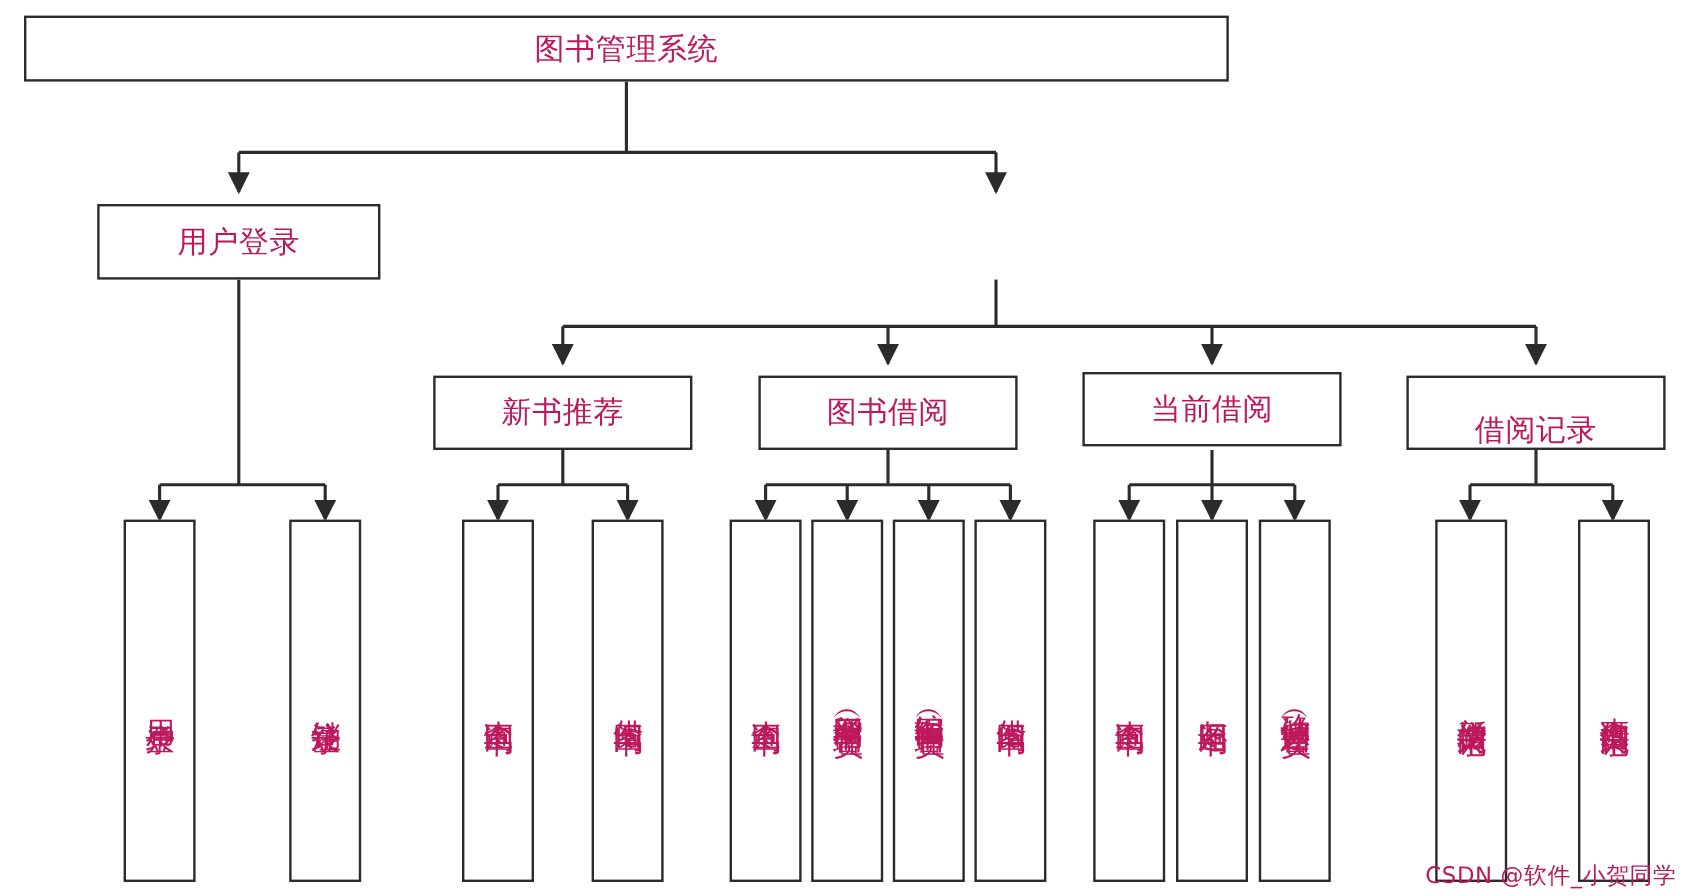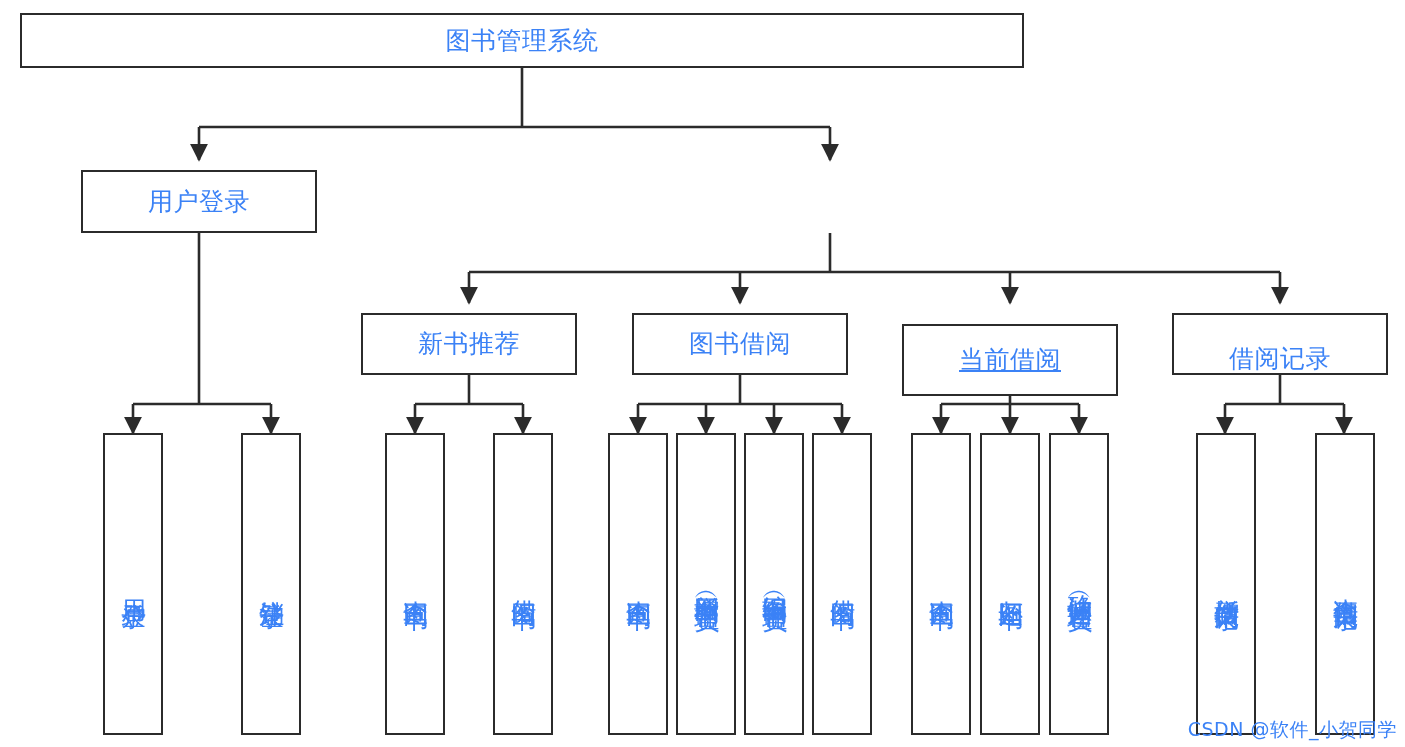--- a/index.html
+++ b/index.html
@@ -26,21 +26,21 @@
     pointer-events: none;
   }
   .node {
     position: absolute;
     box-sizing: border-box;
     background: #ffffff;
     border: 2.5px solid #2b2b2b;
     display: flex;
     align-items: center;
     justify-content: center;
-    color: #3b82f6;
+    color: #be185d;
   }
   .node-label {
     display: block;
     text-align: center;
     line-height: 1.18;
     white-space: pre;
   }
   .node.horiz .node-label {
     font-size: 25px;
     letter-spacing: 0.5px;
@@ -58,21 +58,21 @@
     font-size: 25px;
     line-height: 1.05;
     letter-spacing: 2px;
     max-height: 100%;
   }
   #watermark {
     position: absolute;
     right: 8px;
     bottom: 4px;
     font-size: 19px;
-    color: #3b82f6;
+    color: #be185d;
     font-family: "DejaVu Sans", "Liberation Sans", sans-serif;
     white-space: nowrap;
     letter-spacing: 0.5px;
   }
 </style>
 </head>
 <body>
 
 <div id="canvas">
 
@@ -136,21 +136,21 @@
 
 
   <div class="node horiz" style="left:361px; top:313px; width:216px; height:62px;">
     <span class="node-label">新书推荐</span>
   </div>
 
   <div class="node horiz" style="left:632px; top:313px; width:216px; height:62px;">
     <span class="node-label">图书借阅</span>
   </div>
 
-  <div class="node horiz" style="left:902px; top:324px; width:216px; height:72px;text-decoration:underline;">
+  <div class="node horiz" style="left:902px; top:310px; width:216px; height:62px;">
     <span class="node-label">当前借阅</span>
   </div>
 
   <div class="node horiz" style="left:1172px; top:313px; width:216px; height:62px;align-items:flex-end;">
     <span class="node-label">借阅记录</span>
   </div>
 
   <div class="node vert" style="left:103px; top:433px; width:60px; height:302px;">
     <span class="node-label">用户登录</span>
   </div>

